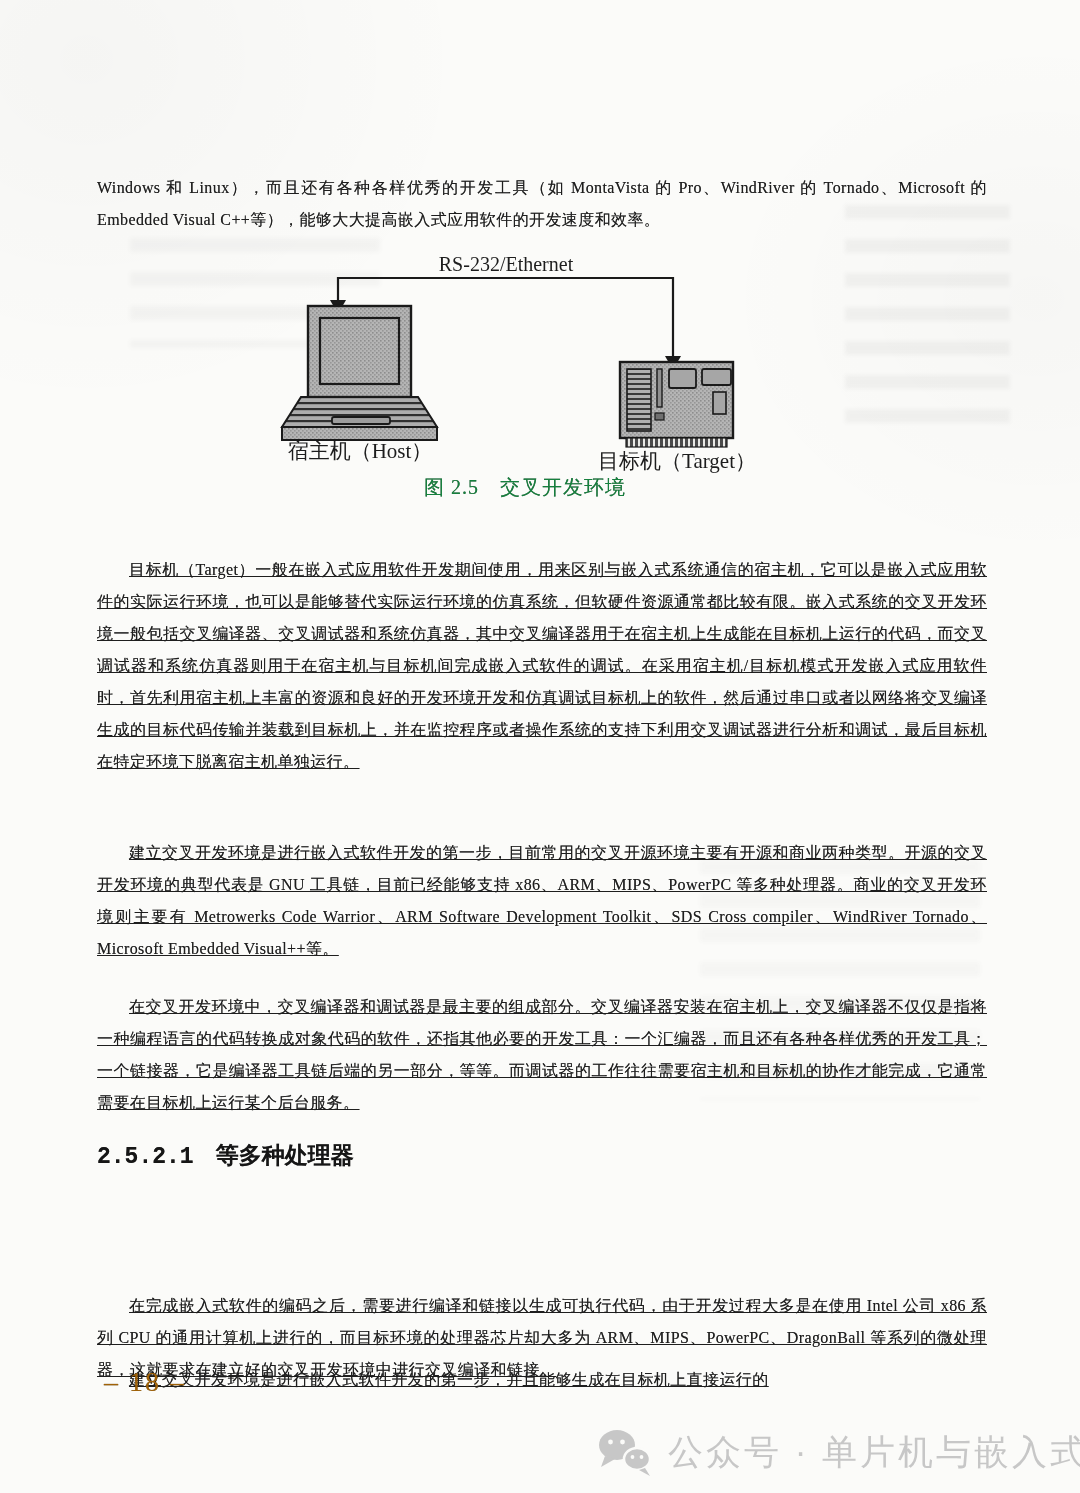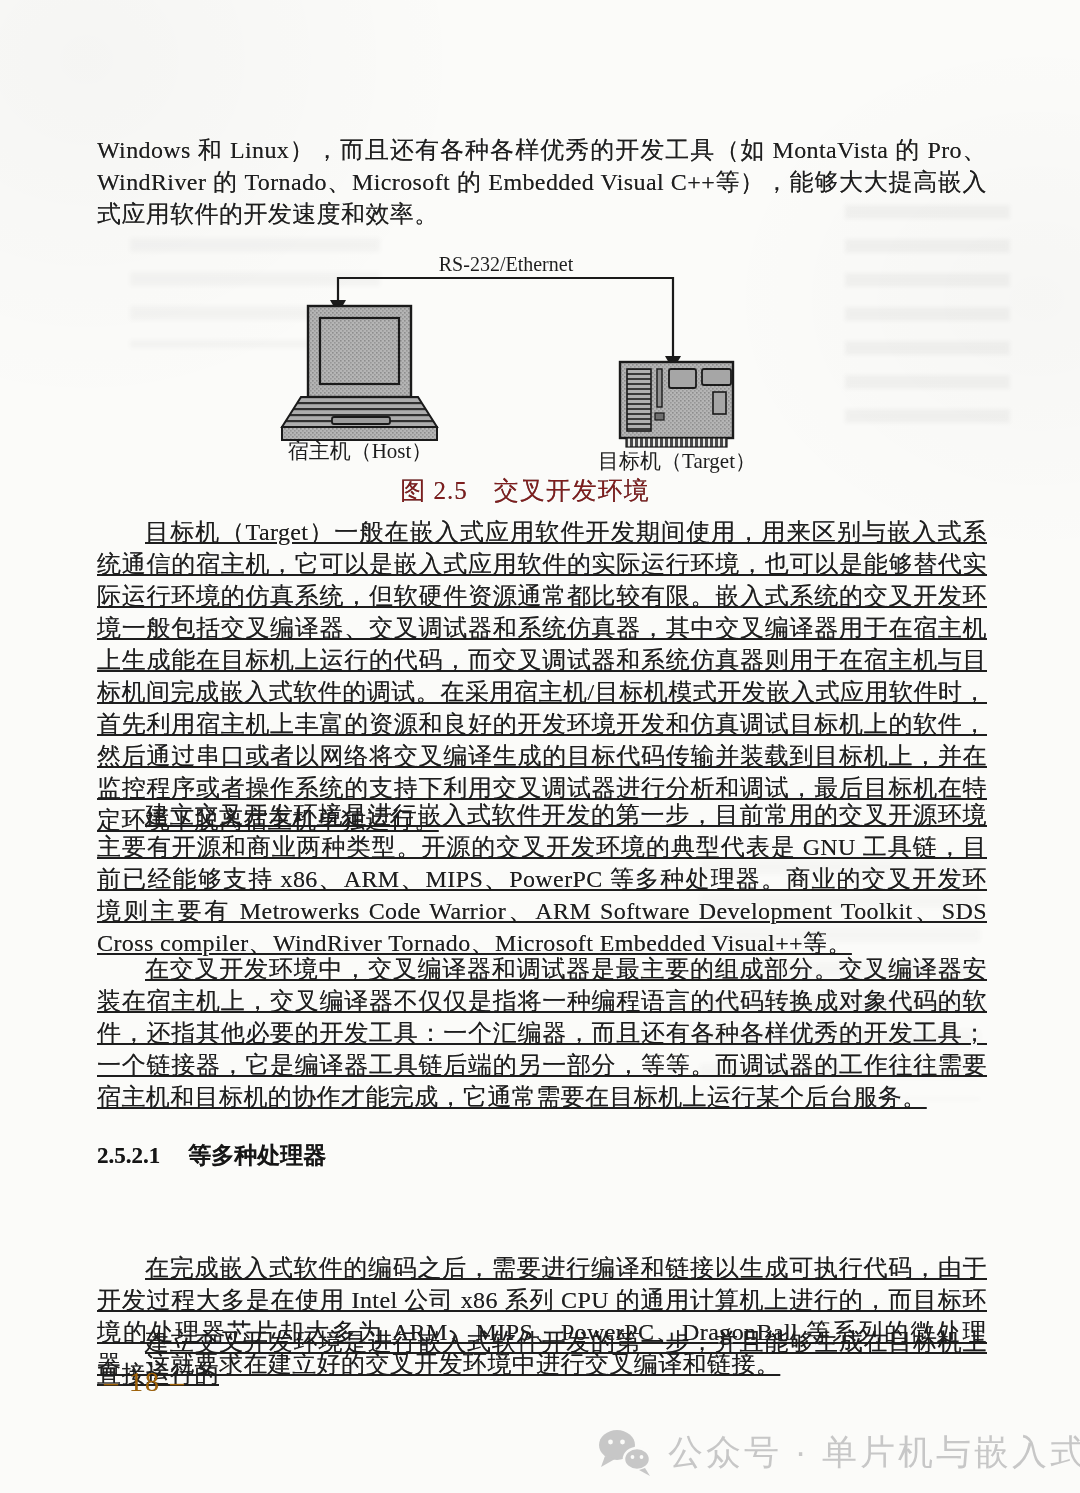--- a/index.html
+++ b/index.html
@@ -13,38 +13,39 @@
     background:
       radial-gradient(ellipse 60% 40% at 8% 4%, rgba(0,0,0,0.025), transparent 60%),
       radial-gradient(ellipse 50% 30% at 96% 20%, rgba(0,0,0,0.02), transparent 60%);
   }
   .bleed{
     position:absolute;opacity:0.055;filter:blur(2px);pointer-events:none;
     background:repeating-linear-gradient(180deg,#555 0 14px,transparent 14px 34px);
   }
   .para{
     position:absolute;left:97px;width:890px;
-    font-size:24px;line-height:32px;letter-spacing:0.4px;
+    font-size:16px;line-height:32px;letter-spacing:0.4px;
     color:#1e1e1e;text-align:justify;
     text-shadow:0 0 0.5px rgba(20,20,20,0.6);
+    margin-top:38px;
   }
   .para.indent{text-indent:2em;text-decoration:underline;}
   .figure{position:absolute;left:80px;top:252px;width:890px;height:250px;}
   .figure svg{display:block;}
   .fig-caption{
     position:absolute;left:0;right:0;top:222px;text-align:center;
-    font-size:25px;color:#7f1d1d;letter-spacing:1px;
+    font-size:20px;color:#15803d;letter-spacing:1px;
     text-shadow:0 0 0.5px rgba(20,20,20,0.6);
   }
   .heading{
     position:absolute;left:97px;top:1140px;width:890px;
     font-size:23px;font-weight:bold;color:#161616;
     text-shadow:0 0 0.5px rgba(0,0,0,0.6);
   }
-  .heading .h-num{margin-right:28px;font-family:Liberation Serif, serif;}
+  .heading .h-num{margin-right:22px;font-family:Liberation Mono, monospace;}
   .page-number{
     position:absolute;left:104px;top:1366px;
     font-size:28px;color:#a16207;letter-spacing:2px;
     text-shadow:0 0 0.5px rgba(20,20,20,0.5);
   }
   .watermark{
     position:absolute;left:596px;top:1424px;height:56px;
     display:flex;align-items:center;gap:14px;
   }
   .watermark .wm-text{

